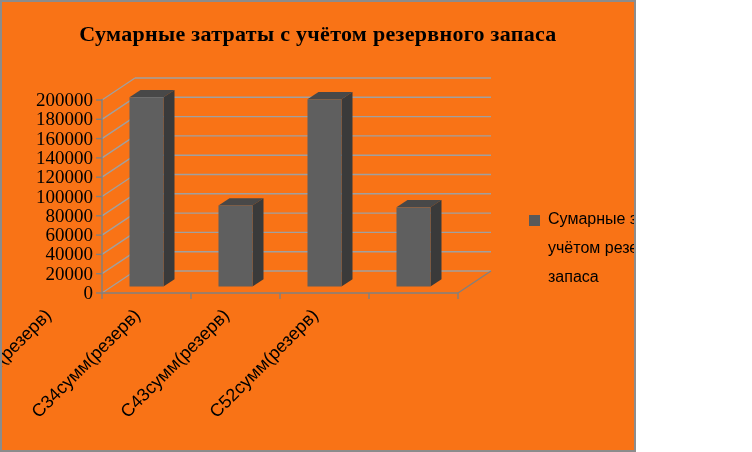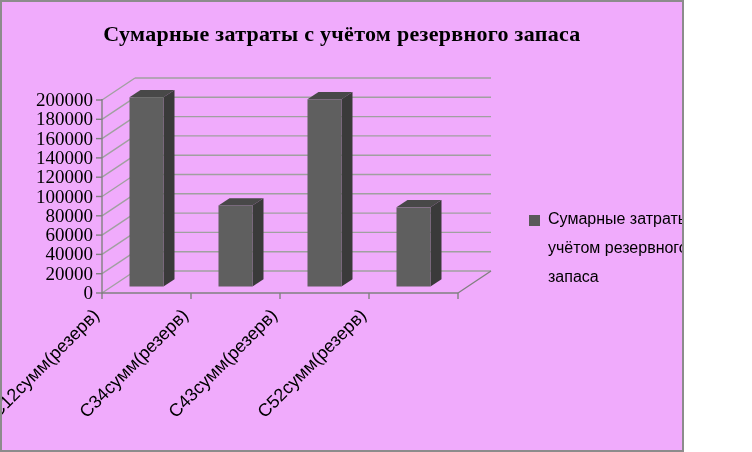--- a/index.html
+++ b/index.html
@@ -1,21 +1,21 @@
 <!DOCTYPE html>
 <html><head>
 <meta charset="utf-8">
 <style>
   html,body{margin:0;padding:0;background:#fff;}
   .frame{
     position:relative;
-    width:684px;height:452px;
+    width:636px;height:452px;
     box-sizing:border-box;
     border:2px solid #8c8c8c;
-    background:#f0abfc;
+    background:#f97316;
     overflow:hidden;
     font-family:"Liberation Sans", sans-serif;
   }
   .chart-title{
     position:absolute;top:19px;left:0;width:100%;
     text-align:center;
     font-family:"Liberation Serif","DejaVu Serif",serif;
     font-weight:bold;
     font-size:22px;
     letter-spacing:0.3px;

